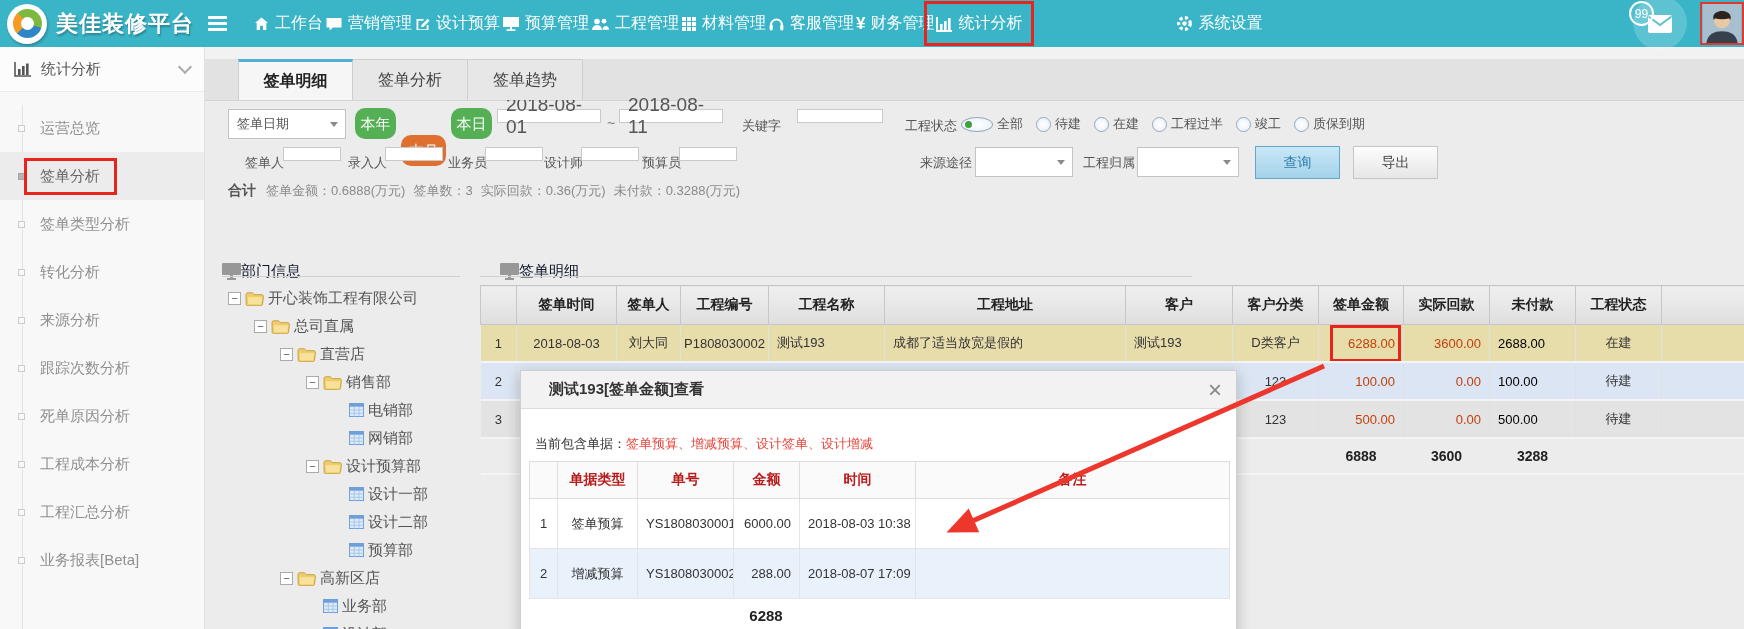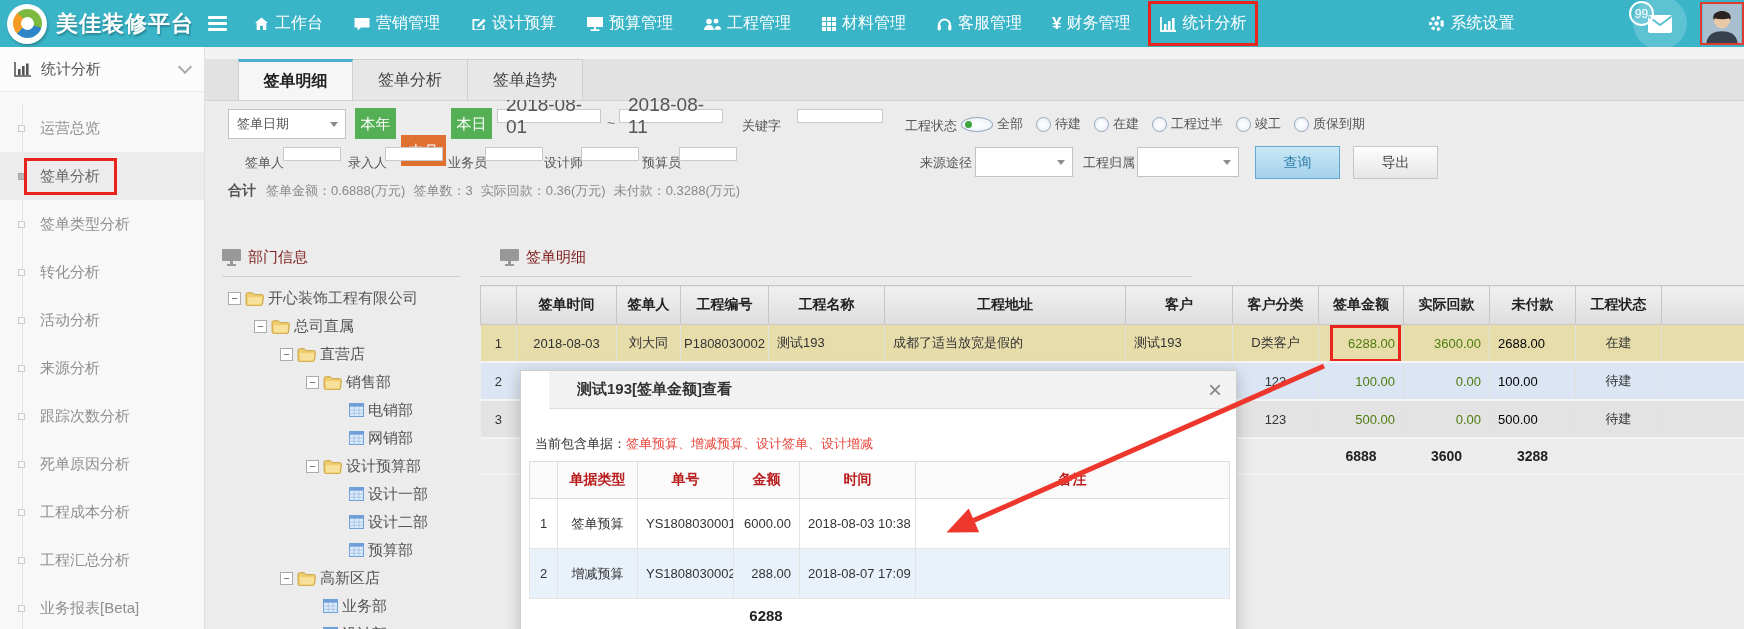--- a/index.html
+++ b/index.html
@@ -8,21 +8,21 @@
 
   
   .topbar{position:absolute;top:0;left:0;right:0;height:47px;background:#3ab5c8;display:flex;align-items:center;color:#fff;z-index:3;}
   .logo{position:relative;width:40px;height:40px;margin-left:7px;border-radius:50%;background:#fff;flex:none;
         display:flex;align-items:center;justify-content:center;box-shadow:1px 2px 3px rgba(0,0,0,.25);}
   .logo-inner{width:29px;height:29px;border-radius:50%;background:conic-gradient(#7cb93e 0 30%,#2e86c7 30% 63%,#f59a23 63% 88%,#7cb93e 88%);}
   .logo-core{position:absolute;width:13px;height:13px;border-radius:50%;background:#fff;}
   .brand{font-size:22px;font-weight:bold;margin-left:9px;letter-spacing:1px;text-shadow:1px 2px 2px rgba(0,0,0,.28);white-space:nowrap;}
   .burger{margin-left:14px;cursor:pointer;}
   .burger div{width:19px;height:3px;background:#fff;border-radius:1px;margin:3px 0;}
-  .topnav{display:flex;margin-left:25px;gap:28px;font-size:16px;}
+  .topnav{display:flex;margin-left:25px;font-size:16px;}
   .nav-item{position:relative;display:flex;align-items:center;gap:5px;padding:3px 1px;cursor:pointer;white-space:nowrap;}
   .nav-item .nicon{display:flex;align-items:center;}
   .nav-item.gear-item{margin-left:152px;}
   .yen{font-size:17px;font-weight:bold;line-height:1;}
   .top-right{margin-left:auto;display:flex;align-items:center;}
   .msg-wrap{position:relative;width:56px;height:47px;display:flex;align-items:center;justify-content:center;cursor:pointer;}
   .msg-wrap::before{content:"";position:absolute;left:1px;top:-4px;width:54px;height:54px;border-radius:50%;background:rgba(255,255,255,.18);}
   .badge{position:absolute;left:-3px;top:1px;width:25px;height:25px;border:2px solid #fff;border-radius:50%;
          font-size:12px;line-height:22px;text-align:center;color:#fff;box-sizing:border-box;background:rgba(255,255,255,.12);}
   .avatar{width:44px;height:43px;margin-left:12px;border:2px solid #e03a30;box-sizing:border-box;overflow:hidden;flex:none;cursor:pointer;}
@@ -49,68 +49,68 @@
        font-size:16px;color:#444;background:#e7e7e7;cursor:pointer;}
   .tab:first-child{border-left:1px solid #cfcfcf;}
   .tab.active{background:#f6f6f6;border-top:3px solid #4fb0d6;line-height:37px;font-weight:bold;color:#222;}
 
   .flabel{position:absolute;font-size:13px;color:#555;white-space:nowrap;}
   .sel{box-sizing:border-box;position:absolute;height:30px;background:#fff;border:1px solid #c3c3c3;font-size:13px;color:#555;
        line-height:28px;padding:0 22px 0 8px;cursor:pointer;}
   .sel .caret{position:absolute;right:7px;top:12px;width:0;height:0;border:4px solid transparent;border-top:5px solid #8b8b8b;}
   .inp{box-sizing:border-box;position:absolute;height:14px;background:#fff;border:1px solid #c9c9c9;font-size:19px;color:#555;
        display:flex;align-items:center;padding:0 8px;}
-  .qbtn{position:absolute;top:61px;height:31px;line-height:31px;text-align:center;color:#fff;font-size:15px;cursor:pointer;}
+  .qbtn{position:absolute;top:61px;height:31px;line-height:31px;text-align:center;color:#fff;font-size:15px;cursor:pointer;border-radius:10px;}
   #f-date-type{left:23px;top:62px;width:118px;}
   #f-date-from{left:292px;top:62px;width:104px;}
   #f-tilde{position:absolute;left:402px;top:68px;font-size:14px;color:#777;}
   #f-date-to{left:414px;top:62px;width:104px;}
   #f-kw-label{left:537px;top:70px;}
   #f-kw{left:592px;top:62px;width:86px;}
   #f-status-label{left:700px;top:70px;}
   .radios{position:absolute;left:756px;top:62px;height:30px;display:flex;align-items:center;font-size:13px;color:#555;}
   .radio{display:flex;align-items:center;margin-right:13px;cursor:pointer;white-space:nowrap;}
   .rdo{width:15px;height:15px;border-radius:50%;border:1px solid #93a9c0;background:radial-gradient(#fff,#e7edf4);margin-right:4px;position:relative;box-sizing:border-box;flex:none;}
   .rdo.sel::after{content:"";position:absolute;left:3px;top:3px;width:7px;height:7px;border-radius:50%;background:#3da33f;}
   #src-sel{left:770px;top:100px;width:98px;}
   #own-sel{left:932px;top:100px;width:102px;}
   .btn{position:absolute;top:99px;width:85px;height:33px;box-sizing:border-box;text-align:center;line-height:31px;font-size:14px;cursor:pointer;}
   #btn-search{left:1050px;background:linear-gradient(#c9e7f6,#a4d2ea);border:1px solid #61a8cd;color:#2b7ca9;}
   #btn-export{left:1148px;background:linear-gradient(#fdfdfd,#e6e6e6);border:1px solid #c6c6c6;color:#444;}
 
   .summary{position:absolute;left:23px;top:135px;display:flex;align-items:center;font-size:13px;color:#8a8a8a;gap:8px;white-space:nowrap;}
   .summary .cap{font-size:14px;font-weight:bold;color:#555;margin-right:2px;}
 
-  .panel-head{position:absolute;top:197px;height:26px;display:flex;align-items:center;font-size:15px;color:#7f1d1d;gap:7px;white-space:nowrap;}
+  .panel-head{position:absolute;top:211px;height:26px;display:flex;align-items:center;font-size:15px;color:#0f172a;white-space:nowrap;}
   #dept-head{left:17px;} #detail-head{left:295px;}
   .p-underline{position:absolute;top:229px;border-top:1px solid #cfcfcf;}
   #dept-line{left:17px;width:238px;} #detail-line{left:275px;width:712px;}
 
   .tree{position:absolute;left:17px;top:237px;width:256px;bottom:0;overflow:hidden;font-size:15px;color:#555;}
   .tnode{height:28px;display:flex;align-items:center;cursor:pointer;white-space:nowrap;}
   .exp{box-sizing:border-box;width:13px;height:13px;border:1px solid #ababab;background:#fff;font-size:11px;line-height:10px;text-align:center;color:#555;margin-right:4px;flex:none;}
   .ticon{margin-right:4px;flex:none;display:flex;}
 
   .dtable{position:absolute;left:275px;top:238px;width:1264px;border-collapse:collapse;table-layout:fixed;font-size:13px;color:#333;}
   .dtable th{height:38px;background:linear-gradient(#f0f0f0,#dedede);border:1px solid #c6c6c6;font-size:14px;font-weight:bold;color:#222;padding:0 2px;overflow:hidden;}
   .dtable td{height:36px;padding:0 8px;border-right:1px solid rgba(0,0,0,.05);overflow:hidden;white-space:nowrap;}
   .dtable tbody tr{border-bottom:2px solid #f4f4f4;}
   .r-tan td{background:#e7ddab;} .r-blue td{background:#dbe5f3;} .r-gray td{background:#e3e3e3;}
   .dtable td.c{text-align:center;padding:0 2px;}
   .dtable td.l{text-align:left;}
-  .dtable td.mb{text-align:right;color:#4d7c0f;cursor:pointer;padding-left:27px;}
+  .dtable td.mb{text-align:right;color:#c2410c;cursor:pointer;padding-left:27px;}
   .dtable td.md{text-align:left;color:#000000;}
   .dtable tr.totals td{background:#ececec;border:none;font-weight:bold;font-size:14px;color:#222;text-align:center;height:34px;}
   .relwrap{position:relative;display:inline-block;}
 
   
   .modal{position:absolute;left:315px;top:323px;width:717px;height:330px;background:#fff;border:1px solid #cfcfcf;
          box-shadow:0 4px 14px rgba(0,0,0,.22);z-index:5;box-sizing:border-box;}
   .m-head{height:37px;background:#f2f2f2;border-bottom:1px solid #dcdcdc;display:flex;align-items:center;
-          padding:0 14px 0 28px;font-size:15px;font-weight:bold;color:#333;margin-left:28px;}
+          padding:0 14px 0 28px;font-size:15px;font-weight:bold;color:#333;}
   .m-close{margin-left:auto;font-size:24px;color:#888;font-weight:normal;cursor:pointer;line-height:20px;}
   .m-note{position:absolute;left:14px;top:64px;font-size:13px;color:#333;white-space:nowrap;}
   .m-note .red{color:#e8453c;}
   .mtable{position:absolute;left:8px;top:90px;width:700px;border-collapse:collapse;table-layout:fixed;font-size:13px;color:#333;}
   .mtable th{height:36px;background:#fafafa;border:1px solid #ddd;font-size:14px;color:#b91c1c;padding:0 2px;}
   .mtable td{height:49px;border:1px solid #e3e3e3;padding:0 8px;overflow:hidden;white-space:nowrap;}
   .mtable tr.alt td{background:#e9f1fb;}
   .mtable td.c{text-align:center;} .mtable td.r{text-align:right;} .mtable td.l{text-align:left;}
   .m-total{position:absolute;left:212px;top:236px;width:66px;text-align:center;font-size:15px;font-weight:bold;color:#222;}
 
@@ -270,24 +270,20 @@
           <span class="bullet"></span>
           <span class="lbl">签单分析<div class="ann-box side-ann"></div></span>
         </li>
         <li class="side-item">
           <span class="bullet"></span>
           <span class="lbl">签单类型分析</span>
         </li>
         <li class="side-item">
           <span class="bullet"></span>
           <span class="lbl">转化分析</span>
-        </li>
-        <li class="side-item">
-          <span class="bullet"></span>
-          <span class="lbl">活动分析</span>
         </li>
         <li class="side-item">
           <span class="bullet"></span>
           <span class="lbl">来源分析</span>
         </li>
         <li class="side-item">
           <span class="bullet"></span>
           <span class="lbl">跟踪次数分析</span>
         </li>
         <li class="side-item">

